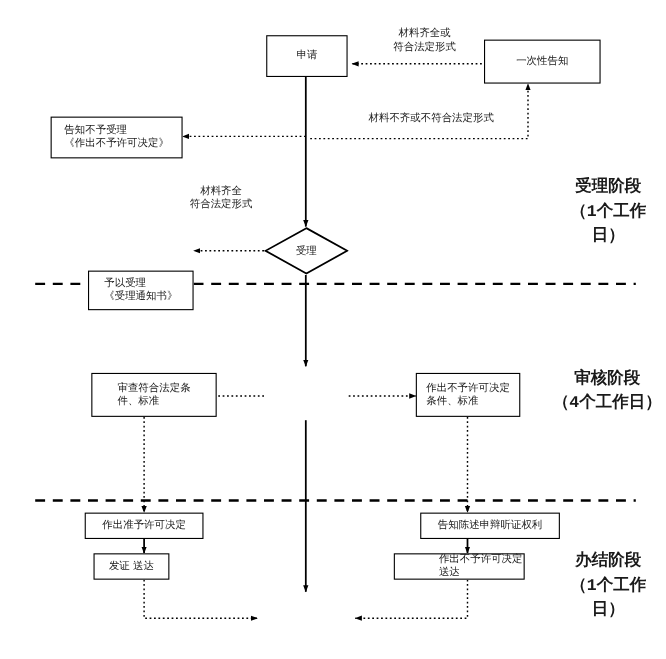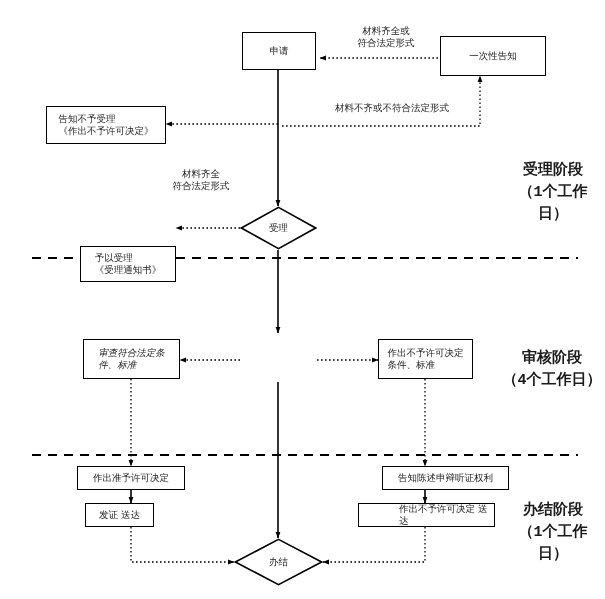--- a/index.html
+++ b/index.html
@@ -139,21 +139,21 @@
   </div>
 
   <div class="diamond-wrap" style="left:240px; top:206px; width:77px; height:44px;">
     <svg width="77" height="44" viewBox="0 0 77 44" xmlns="http://www.w3.org/2000/svg">
       <polygon points="38.5,1.4 75.6,22 38.5,42.6 1.4,22" fill="#ffffff" stroke="#000000" stroke-width="1.6"></polygon>
     </svg>
     <span class="diamond-label">受理</span>
   </div>
 
 
-  <div class="node boxnode" style="left:83px; top:339px; width:97px; height:40px;font-style:italic;">
+  <div class="node boxnode" style="left:83px; top:339px; width:114px; height:40px;">
     <span style="white-space:pre-line;">审查符合法定条
 件、标准</span>
   </div>
 
   <div class="node boxnode" style="left:378px; top:339px; width:95px; height:40px;">
     <span style="white-space:pre-line;">作出不予许可决定
 条件、标准</span>
   </div>
 
   <div class="node boxnode thin" style="left:77px; top:466px; width:108px; height:24px;">
@@ -161,44 +161,38 @@
   </div>
 
   <div class="node boxnode" style="left:85px; top:503px; width:69px; height:24px;">
     <span>发证  送达</span>
   </div>
 
   <div class="node boxnode thin" style="left:382px; top:466px; width:127px; height:24px;">
     <span>告知陈述申辩听证权利</span>
   </div>
 
-  <div class="node boxnode" style="left:358px; top:503px; width:137px; height:24px;padding-left:40px;">
+  <div class="node boxnode" style="left:358px; top:503px; width:119px; height:24px;padding-left:40px;">
     <span>作出不予许可决定  送达</span>
   </div>
 
-  <div class="diamond-wrap" style="left:234px; top:538px; width:89px; height:48px;">
-    <svg width="89" height="48" viewBox="0 0 89 48" xmlns="http://www.w3.org/2000/svg">
-      <polygon points="44.5,1.4 87.6,24 44.5,46.6 1.4,24" fill="#ffffff" stroke="#000000" stroke-width="1.6"></polygon>
-    </svg>
-    <span class="diamond-label">办结</span>
-  </div>
 
   <div class="edgelabel" style="left:333px; top:25px; width:106px;">材料齐全或
 符合法定形式</div>
 
 
   <div class="edgelabel" style="left:299px; top:102px; width:186px;">材料不齐或不符合法定形式</div>
 
   <div class="edgelabel" style="left:148px; top:168px; width:106px;">材料齐全
 符合法定形式</div>
 
   <div class="stagelabel" style="left:505px; top:160px; width:96px;">受理阶段
 （1个工作
 日）</div>
 
-  <div class="stagelabel" style="left:499px; top:348px; width:106px;">审核阶段
+  <div class="stagelabel" style="left:499px; top:334px; width:106px;">审核阶段
 （4个工作日）</div>
 
   <div class="stagelabel" style="left:505px; top:500px; width:96px;">办结阶段
 （1个工作
 日）</div>
 
 </div>
 
 </body></html>

